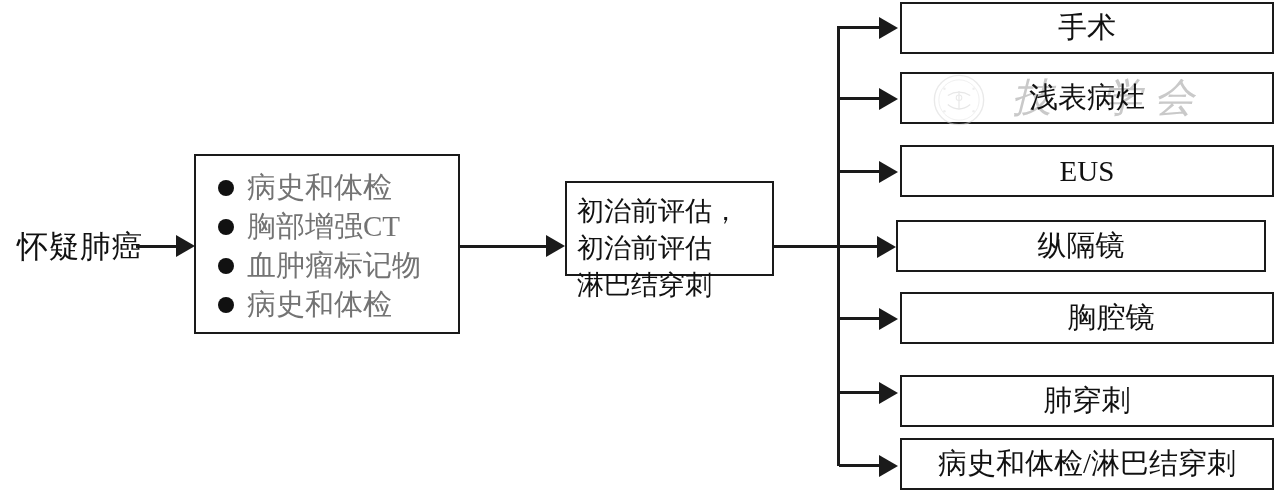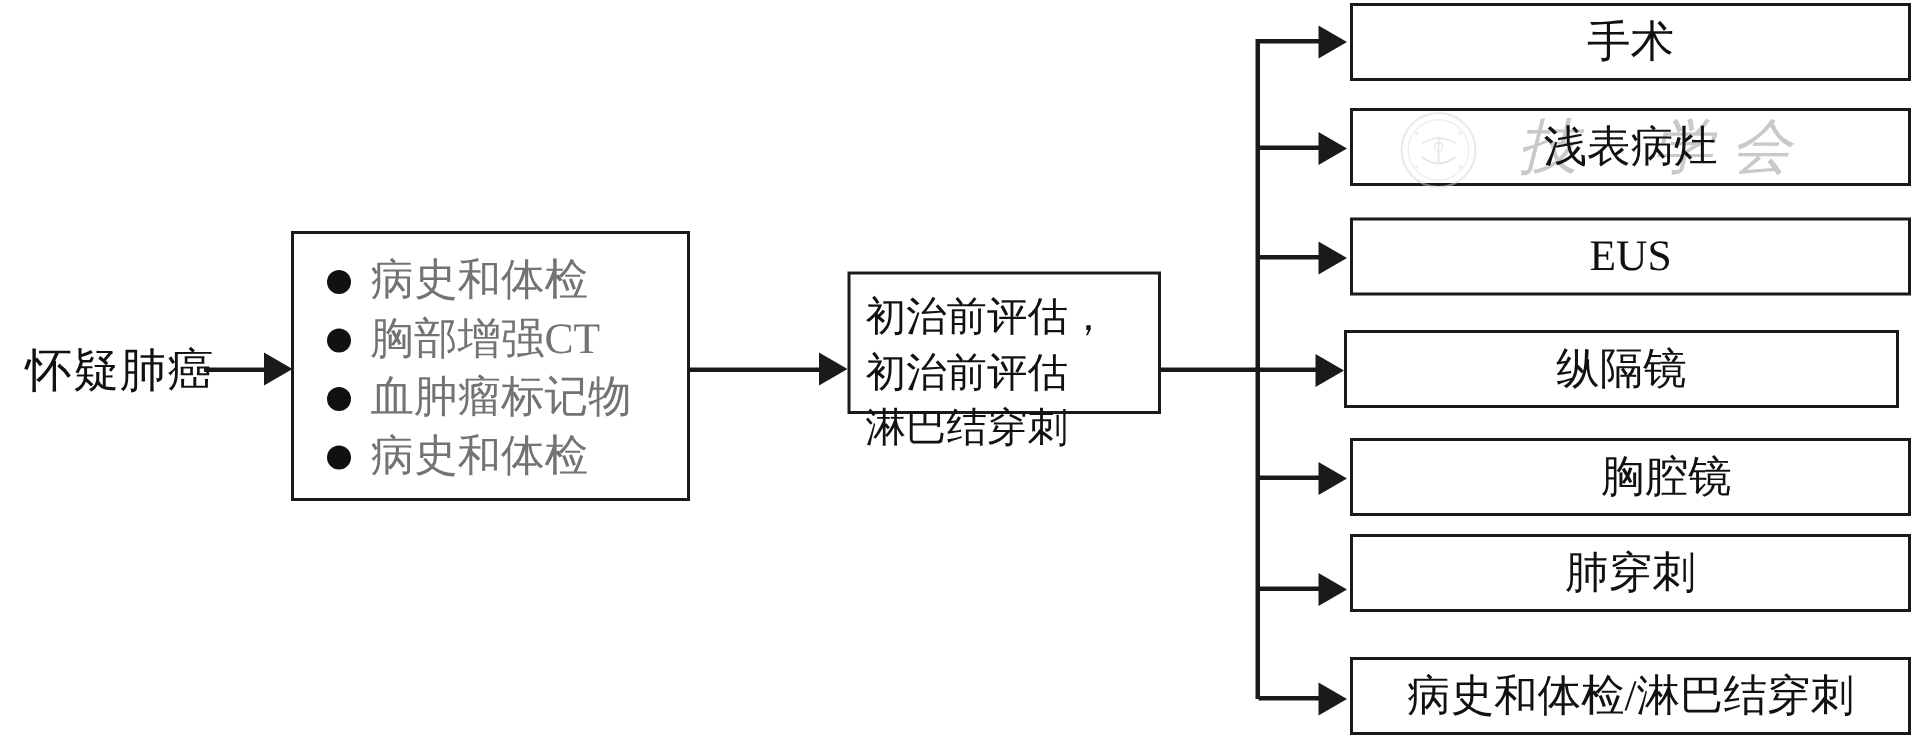--- a/index.html
+++ b/index.html
@@ -237,21 +237,21 @@
   </div>
 
   <div class="box proc-box" style="top:220px; left:896px; width:370px;">
     <span class="proc-label">纵隔镜</span>
   </div>
 
   <div class="box proc-box" style="top:292px;padding-left:48px;">
     <span class="proc-label">胸腔镜</span>
   </div>
 
-  <div class="box proc-box" style="top:356px;">
+  <div class="box proc-box" style="top:375px;">
     <span class="proc-label">肺穿刺</span>
   </div>
 
   <div class="box proc-box" style="top:438px;">
     <span class="proc-label">病史和体检/淋巴结穿刺</span>
   </div>
 
 </div>
 
 </body></html>

